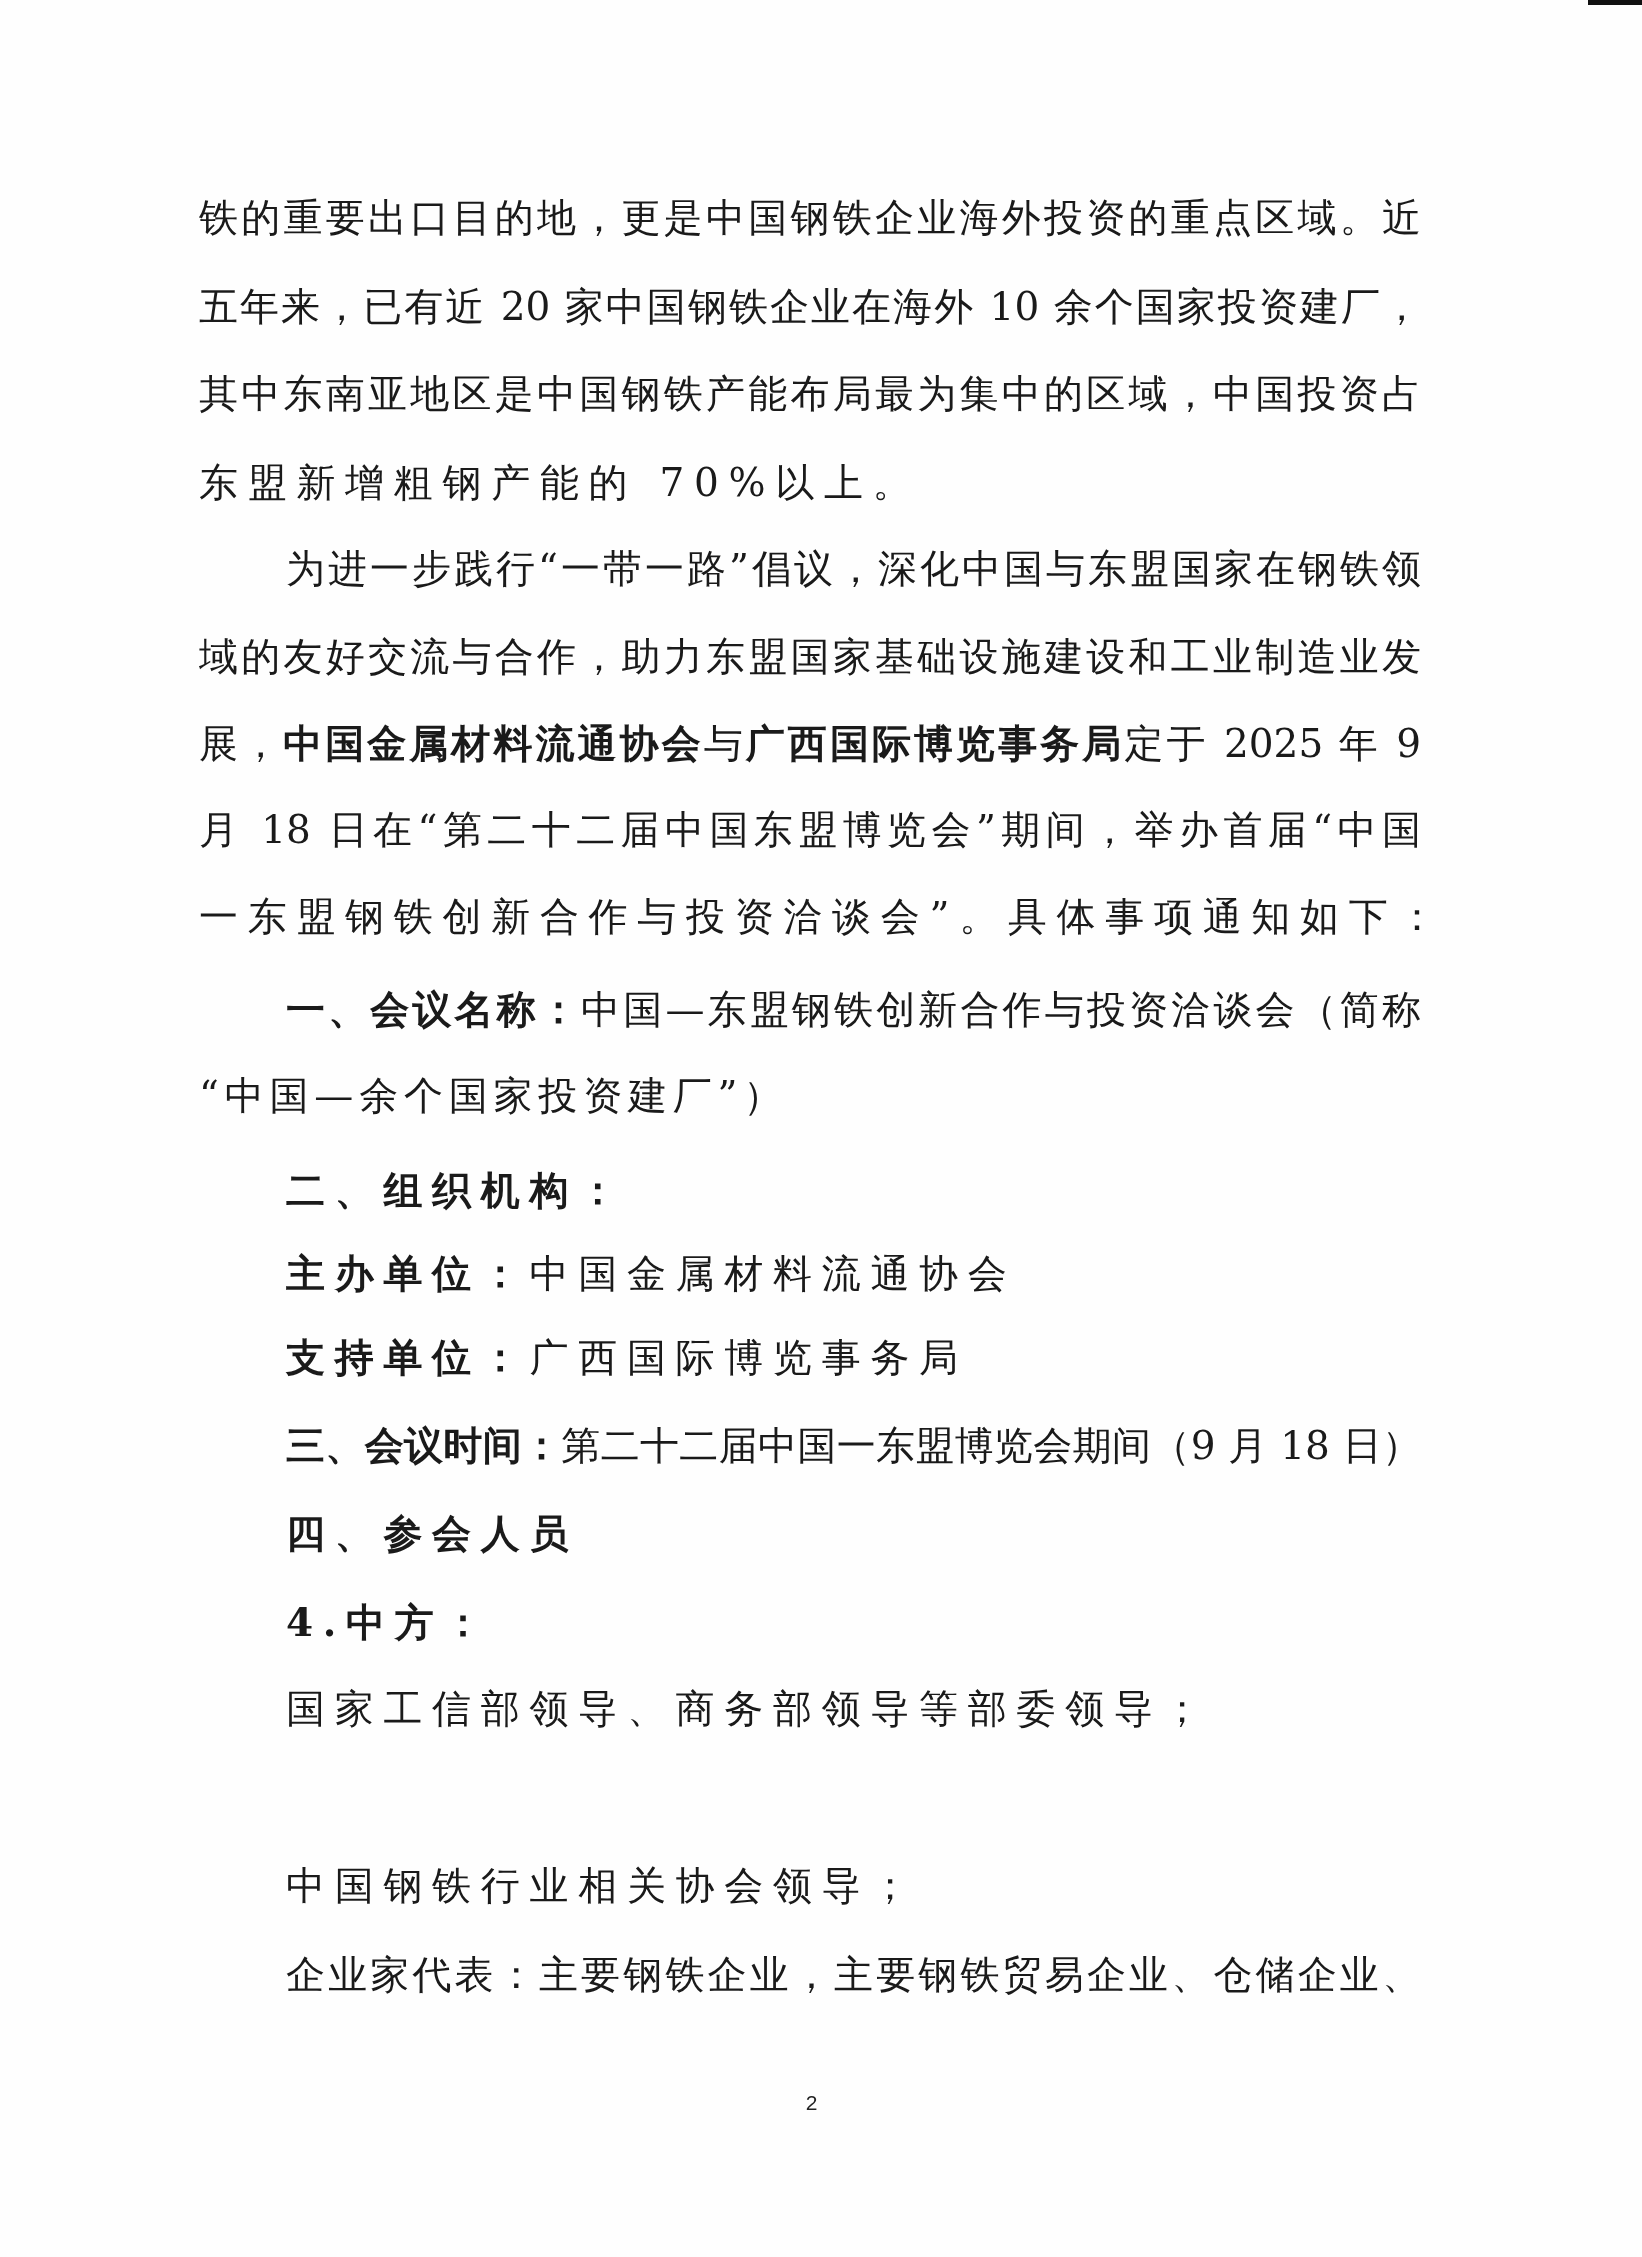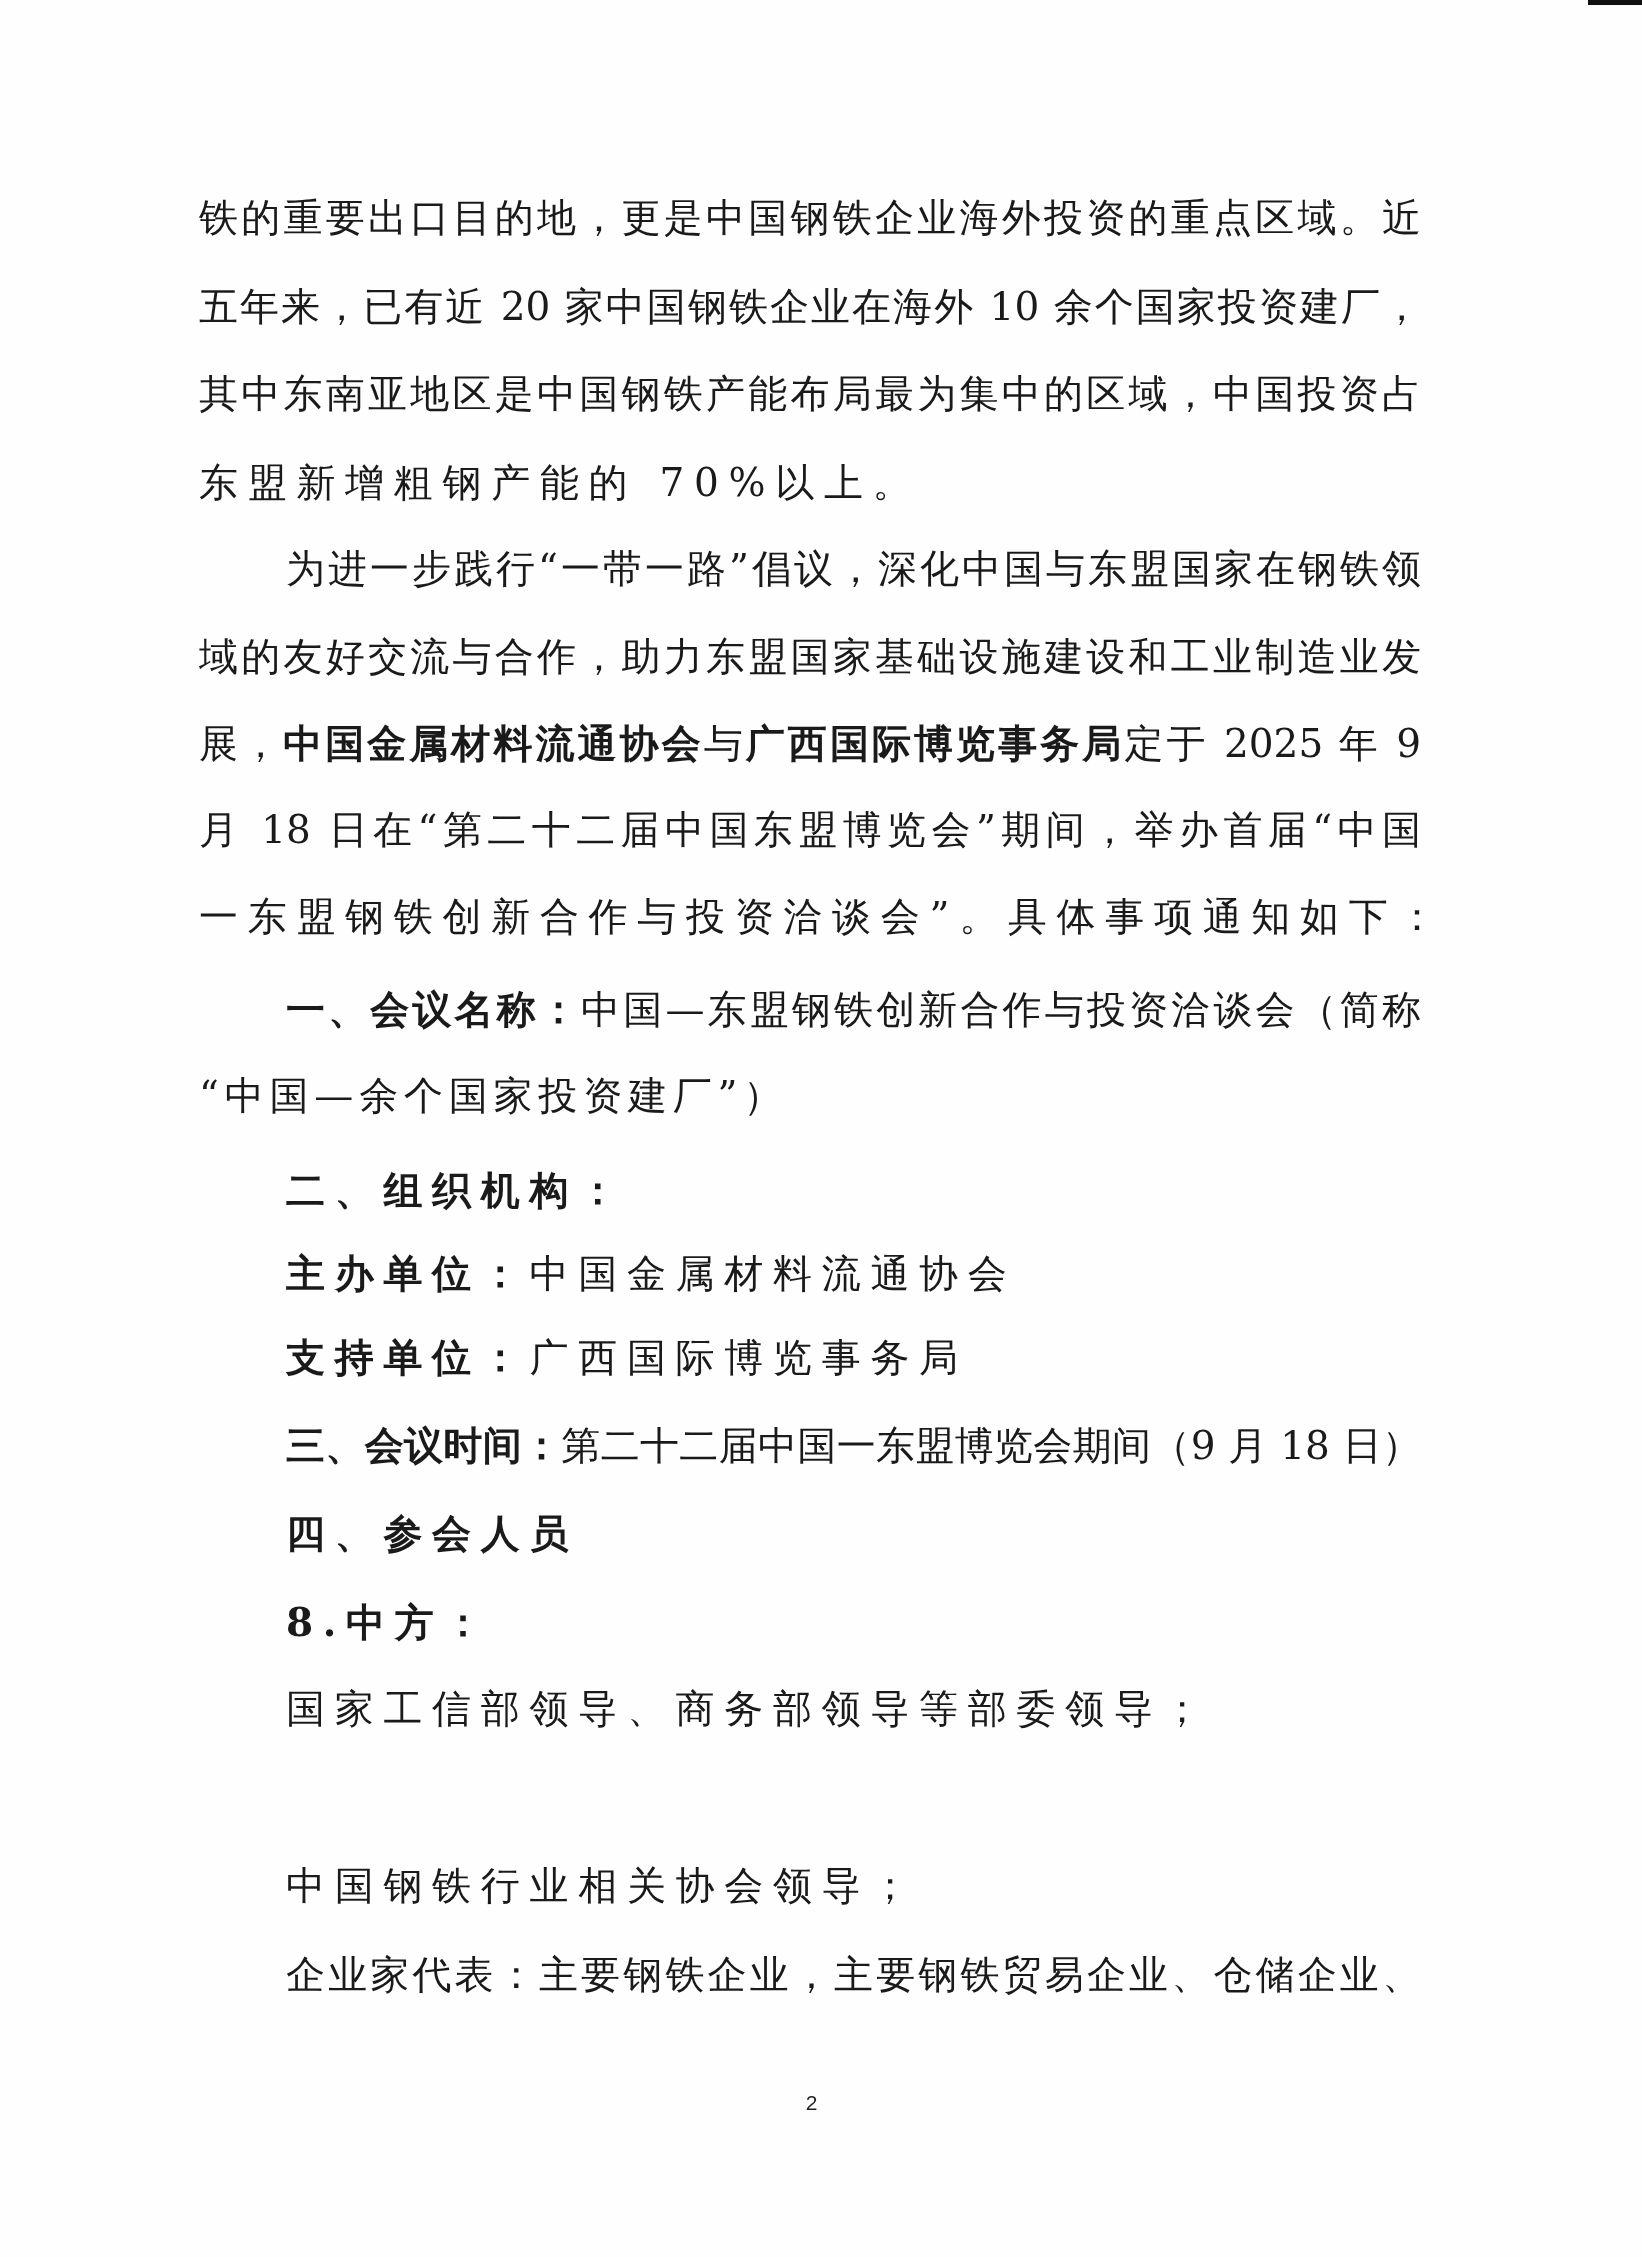--- a/index.html
+++ b/index.html
@@ -58,20 +58,20 @@
   </div>
   <div class="line indent last" style="top:1328px">
     <span class="b">支持单位：</span><span>广西国际博览事务局</span>
   </div>
 
   <div class="line indent" style="top:1416px">
     <span class="b">三、会议时间：</span><span>第二十二届中国一东盟博览会期间（9 月 18 日）</span>
   </div>
 
   <div class="line indent last b" style="top:1504px">四、参会人员</div>
-  <div class="line indent last b" style="top:1593px">8.中方：</div>
+  <div class="line indent last b" style="top:1593px">4.中方：</div>
   <div class="line indent last" style="top:1680px">国家工信部领导、商务部领导等部委领导；</div>
   <div class="line indent last" style="top:1857px">中国钢铁行业相关协会领导；</div>
   <div class="line indent" style="top:1946px">企业家代表：主要钢铁企业，主要钢铁贸易企业、仓储企业、</div>
 
   <div class="page-number">2</div>
 </div>
 
 
 </body></html>

